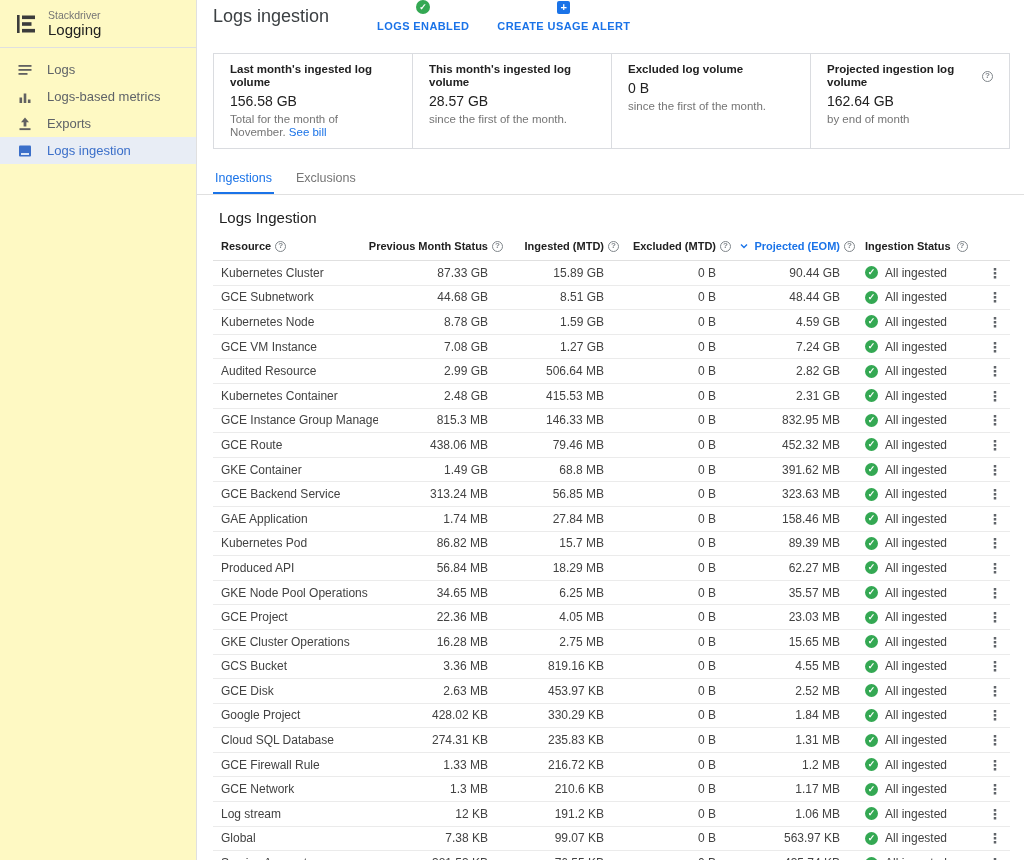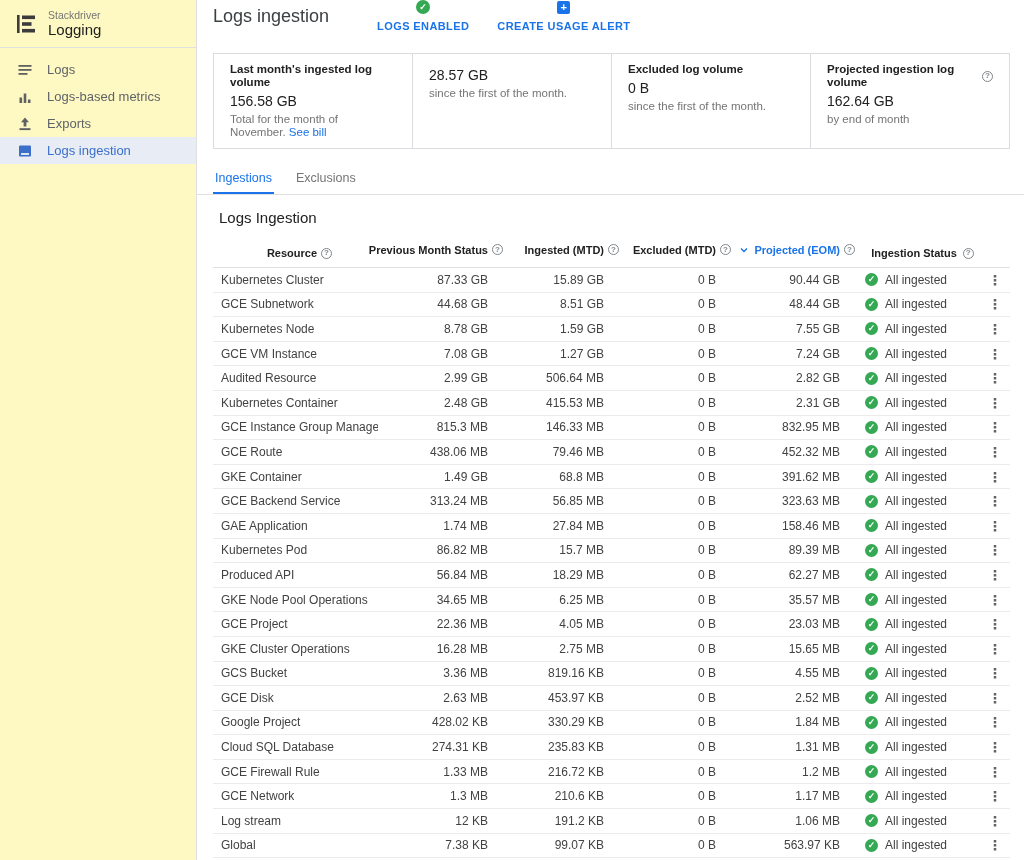--- a/index.html
+++ b/index.html
@@ -83,21 +83,21 @@
 
   
   .section-title { font-size: 15px; font-weight: 400; color: #212121; margin: 14px 0 6px 22px; }
   .table { margin: 0 14px 0 16px; }
   .thead, .trow { display: grid; grid-template-columns: 165px 125px 116px 112px 124px 1fr 30px; align-items: center; }
   .thead { border-bottom: 1px solid #e0e0e0; padding: 8px 0; }
   .th {
     font-size: 11px; font-weight: bold; color: #212121;
     display: flex; align-items: center; gap: 4px; white-space: nowrap;
   }
-  .th-left { justify-content: center; margin-top: 7px; }
+  .th-left { justify-content: flex-start; }
   .th-right { justify-content: flex-end; }
   .th-resource { padding-left: 8px; }
   .th-status { padding-left: 10px; gap: 6px; }
   .th-sorted { color: #1a73e8; }
   .sort-icon { display: inline-flex; margin-right: 1px; }
   .trow { height: 24.6px; border-bottom: 1px solid #ebebeb; }
   .td { font-size: 12px; color: #424242; white-space: nowrap; overflow: hidden; }
   .td-resource { padding-left: 8px; }
   .td-num { text-align: right; padding-right: 15px; }
   .td-status { display: flex; align-items: center; gap: 7px; padding-left: 10px; }
@@ -194,20 +194,23 @@
         <div class="card-title">
           <span>Last month's ingested log volume</span>
         </div>
         <div class="card-value">156.58 GB</div>
         <div class="card-sub">
           <span>Total for the month of November.</span>
           <a class="link">See bill</a>
         </div>
       </div>
       <div class="card">
+        <div class="card-title">
+          <span>This month's ingested log volume</span>
+        </div>
         <div class="card-value">28.57 GB</div>
         <div class="card-sub">
           <span>since the first of the month.</span>
         </div>
       </div>
       <div class="card">
         <div class="card-title">
           <span>Excluded log volume</span>
         </div>
         <div class="card-value">0 B</div>
@@ -296,21 +299,21 @@
     <div class="td td-menu">
       <button class="kebab"></button>
     </div>
   </div>
 
   <div class="trow">
     <div class="td td-resource">Kubernetes Node</div>
     <div class="td td-num">8.78 GB</div>
     <div class="td td-num">1.59 GB</div>
     <div class="td td-num">0 B</div>
-    <div class="td td-num">7.55 GB</div>
+    <div class="td td-num">4.59 GB</div>
     <div class="td td-status">
       <span class="check-badge small"></span>
       <span>All ingested</span>
     </div>
     <div class="td td-menu">
       <button class="kebab"></button>
     </div>
   </div>
 
   <div class="trow">

